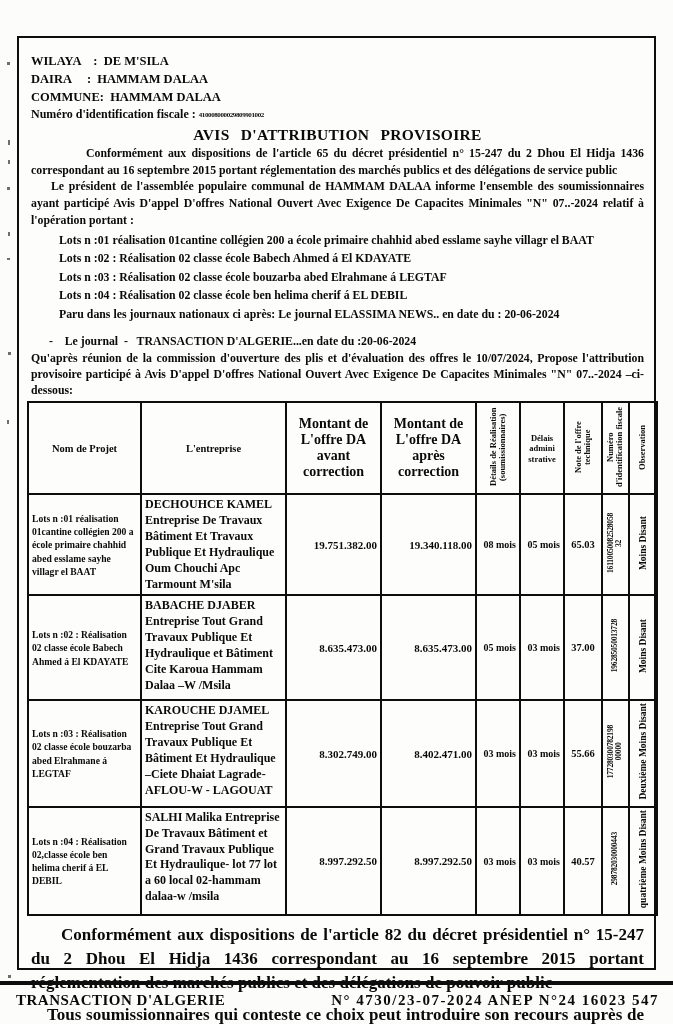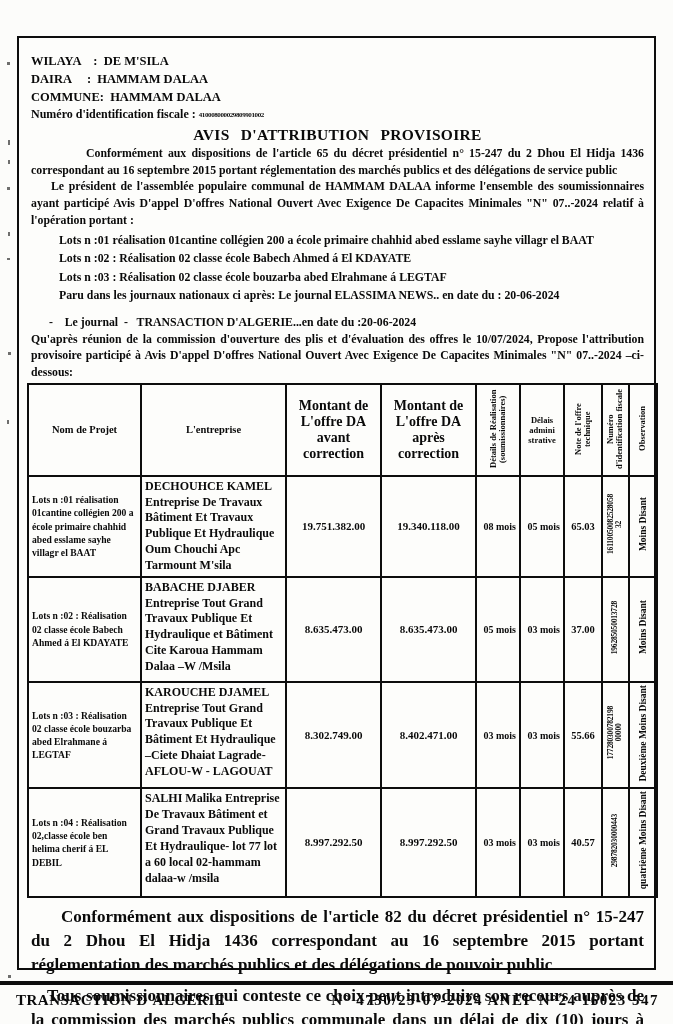--- a/index.html
+++ b/index.html
@@ -34,21 +34,21 @@
   .para3{font-size:11.8px;font-weight:bold;line-height:1.38;text-align:justify;margin-top:1px;}
   
   table{border-collapse:collapse;table-layout:fixed;width:629px;margin-top:3px;margin-left:-4px;}
   th,td{border:2px solid #0d0d0d;box-sizing:border-box;vertical-align:middle;overflow:hidden;}
   th{font-size:10.5px;font-weight:bold;padding:2px;}
   .h-amount{font-size:14px;}
   .h-delay{font-size:8.5px;line-height:1.2;margin-top:32px;}
   td{font-weight:bold;padding:2px 3px;}
   .c-project{font-size:9.6px;line-height:1.38;vertical-align:middle;text-align:left;}
   .c-company{font-size:12px;line-height:1.32;vertical-align:top;text-align:left;}
-  .c-amount{font-size:11px;text-align:center;}
+  .c-amount{font-size:11px;text-align:right;}
   .c-small{font-size:10px;text-align:right;}
   .c-score{font-size:10.5px;text-align:center;}
   .vtext{
     display:inline-block;writing-mode:vertical-rl;transform:rotate(180deg);
     font-weight:bold;line-height:1.1;
   }
   .vh{text-align:center;}
   .vh .vtext{font-size:8.5px;max-height:84px;white-space:normal;}
   .c-fiscal{text-align:center;}
   .c-fiscal .vtext{font-size:7.5px;letter-spacing:-.2px;white-space:pre-line;max-height:100px;}
@@ -95,20 +95,21 @@
 
     <div class="title center">AVIS  D'ATTRIBUTION  PROVISOIRE</div>
 
     <div class="para indent55">Conformément  aux dispositions de l'article 65 du  décret présidentiel n° 15-247 du 2 Dhou El Hidja 1436 correspondant au 16 septembre 2015 portant réglementation des marchés publics et des délégations de service public</div>
     <div class="para indent20">Le président  de  l'assemblée populaire communal de HAMMAM  DALAA informe l'ensemble des soumissionnaires ayant participé Avis D'appel D'offres National Ouvert Avec Exigence De Capacites Minimales "N" 07..-2024  relatif à l'opération portant :</div>
 
     <div class="lots">
       <div class="lot-line">Lots n :01 réalisation 01cantine collégien 200 a école primaire chahhid abed esslame sayhe villagr el BAAT</div>
       <div class="lot-line">Lots n :02 : Réalisation 02 classe école Babech Ahmed  á El KDAYATE</div>
       <div class="lot-line">Lots n :03 : Réalisation 02 classe école bouzarba abed Elrahmane á LEGTAF</div>
+      <div class="lot-line">Lots n :04 : Réalisation 02 classe école ben helima cherif á EL DEBIL</div>
       <div class="lot-line">Paru dans les journaux nationaux ci après: Le journal  ELASSIMA NEWS..  en date du : 20-06-2024</div>
     </div>
 
     <div class="journal2">-    Le journal  -   TRANSACTION D'ALGERIE...en date du :20-06-2024</div>
     <div class="para3">Qu'après réunion de  la commission d'ouverture des plis et d'évaluation des offres  le 10/07/2024, Propose l'attribution provisoire participé à Avis D'appel D'offres National Ouvert Avec Exigence De Capacites Minimales "N" 07..-2024 –ci-dessous:</div>
 
     <table>
       <colgroup>
         <col style="width:113px">
           <col style="width:145px">

